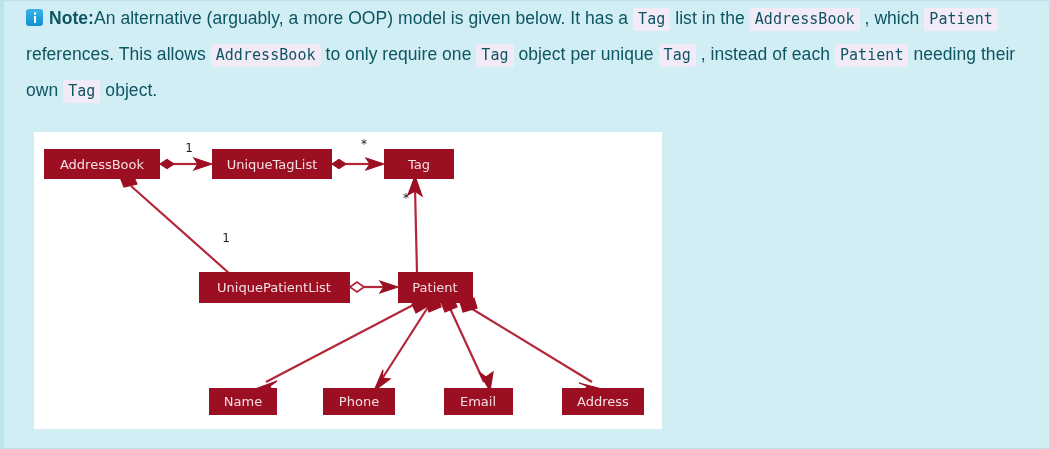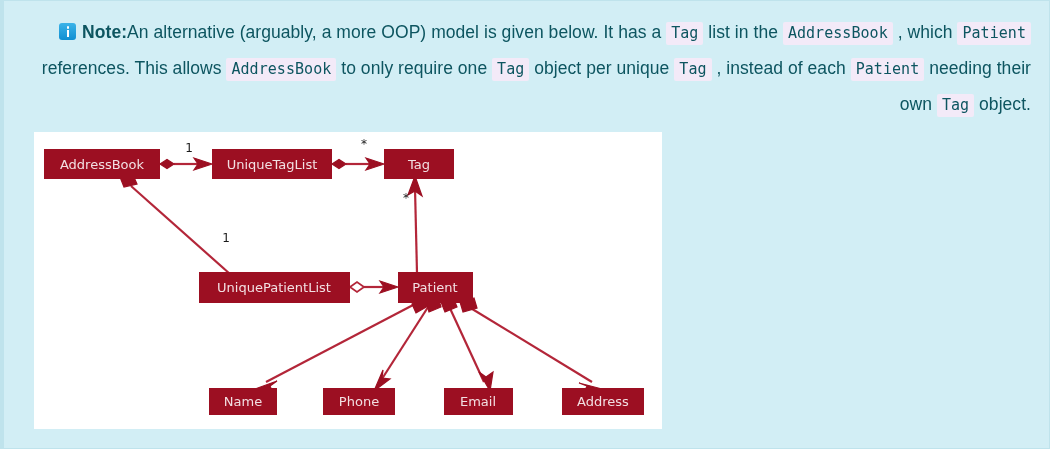--- a/index.html
+++ b/index.html
@@ -18,22 +18,21 @@
 
   .note-callout {
     position: absolute;
     left: 0;
     top: 0;
     width: 1050px;
     height: 449px;
     background: #d2eef5;
     border: 1px solid #bfe3ec;
     border-left: 4px solid #bfe3ec;
-    padding: 14px 18px 10px 22px;
-    text-align: right;
+    padding: 0 18px 10px 22px;
   }
 
   .note-body {
     color: #0d5560;
     font-size: 17.5px;
     line-height: 35px;
     letter-spacing: 0.05px;
   }
 
   .info-icon {

